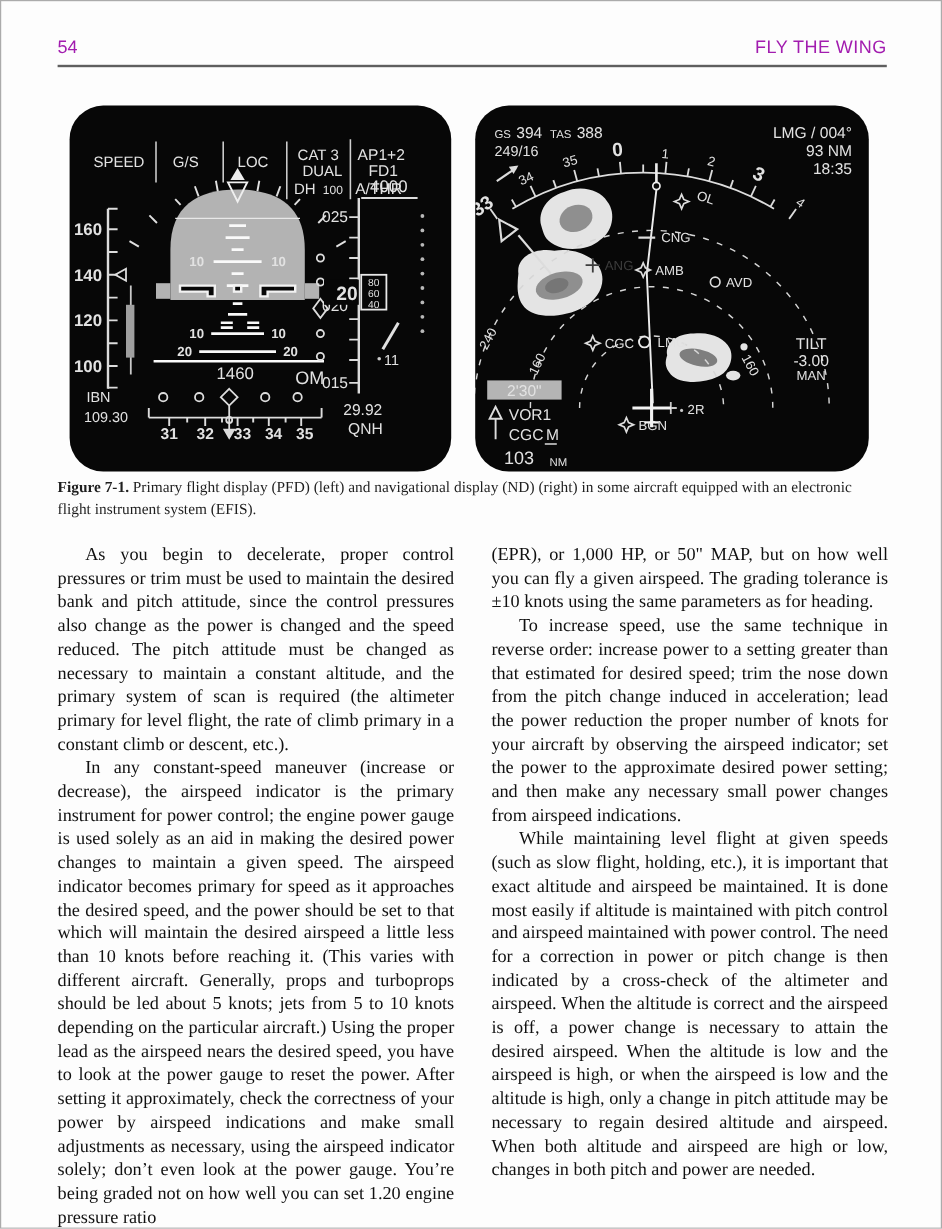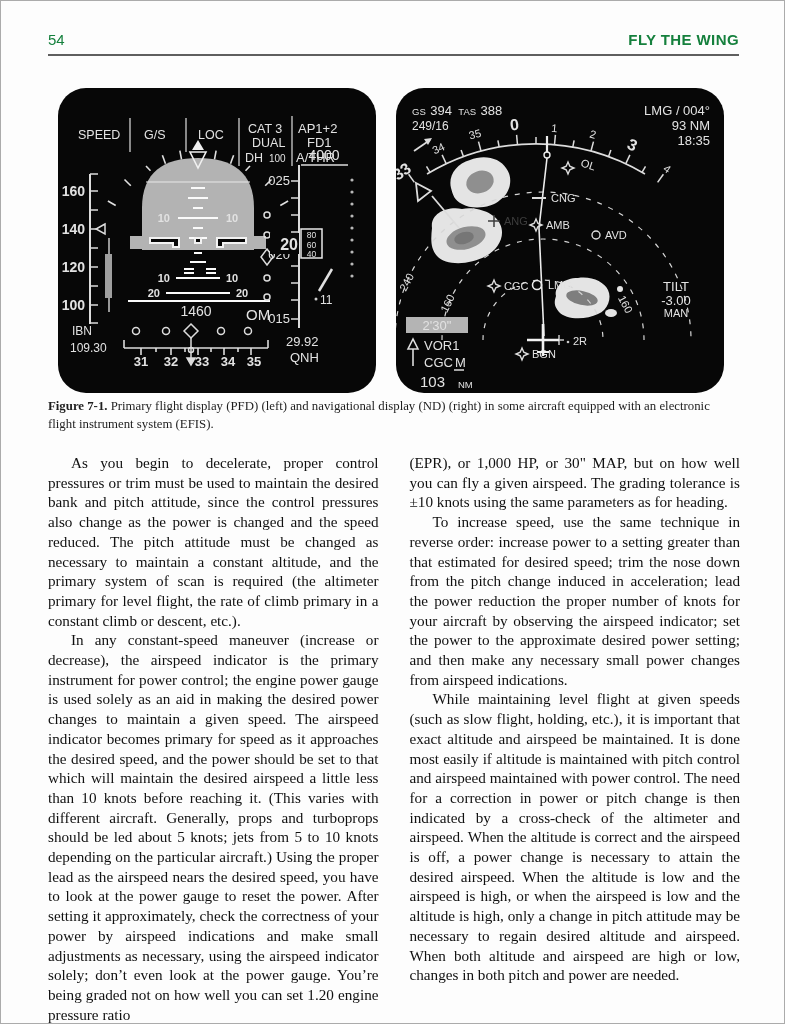--- a/index.html
+++ b/index.html
@@ -1,21 +1,21 @@
 <!DOCTYPE html>
 <html><head>
 <meta charset="utf-8">
 <style>
   html,body{margin:0;padding:0;background:#e9e9e9;}
   .page{width:785px;height:1024px;background:#fdfdfd;border:1px solid #ababab;box-sizing:border-box;
         position:relative;font-family:"Liberation Serif",serif;overflow:hidden;}
   .running-head{position:absolute;top:30px;left:47px;width:691px;display:flex;justify-content:space-between;
-        align-items:flex-start;font-family:"Liberation Sans",sans-serif;font-size:15px;color:#15803d;
+        align-items:flex-start;font-family:"Liberation Sans",sans-serif;font-size:15px;color:#a21caf;
         padding-bottom:6px;border-bottom:2px solid #5f5f5f;gap:24px;}
-  .book-title{font-weight:bold;letter-spacing:.4px;}
+  .book-title{font-weight:normal;letter-spacing:.4px;}
   .figure-row{position:absolute;top:87px;left:57px;display:flex;gap:20px;}
   .panel{background:#070707;border-radius:28px;overflow:hidden;}
   .panel svg{display:block;}
   .caption{position:absolute;top:397px;left:47px;width:692px;margin:0;
         font-family:Liberation Serif, serif;font-size:12.8px;line-height:1.38;color:#1e1e1e;}
   .body-cols{position:absolute;top:452px;left:47px;width:692px;display:flex;gap:31px;
         font-size:15.2px;line-height:19.7px;color:#101010;text-align:justify;}
   .col{flex:1;}
   .para{margin:0;}
   .para.indent{text-indent:23px;}
@@ -362,19 +362,19 @@
 
   <p class="caption"><b>Figure 7-1.</b>
     <span>Primary flight display (PFD) (left) and navigational display (ND) (right) in some aircraft equipped with an electronic flight instrument system (EFIS).</span></p>
 
   <div class="body-cols">
     <div class="col">
       <p class="para indent">As you begin to decelerate, proper control pressures or trim must be used to maintain the desired bank and pitch attitude, since the control pressures also change as the power is changed and the speed reduced. The pitch attitude must be changed as necessary to maintain a constant altitude, and the primary system of scan is required (the altimeter primary for level flight, the rate of climb primary in a constant climb or descent, etc.).</p>
       <p class="para indent">In any constant-speed maneuver (increase or decrease), the airspeed indicator is the primary instrument for power control; the engine power gauge is used solely as an aid in making the desired power changes to maintain a given speed. The airspeed indicator becomes primary for speed as it approaches the desired speed, and the power should be set to that which will maintain the desired airspeed a little less than 10 knots before reaching it. (This varies with different aircraft. Generally, props and turboprops should be led about 5 knots; jets from 5 to 10 knots depending on the particular aircraft.) Using the proper lead as the airspeed nears the desired speed, you have to look at the power gauge to reset the power. After setting it approximately, check the correctness of your power by airspeed indications and make small adjustments as necessary, using the airspeed indicator solely; don’t even look at the power gauge. You’re being graded not on how well you can set 1.20 engine pressure ratio</p>
     </div>
     <div class="col">
-      <p class="para">(EPR), or 1,000 HP, or 30" MAP, but on how well you can fly a given airspeed. The grading tolerance is ±10 knots using the same parameters as for heading.</p>
+      <p class="para">(EPR), or 1,000 HP, or 50" MAP, but on how well you can fly a given airspeed. The grading tolerance is ±10 knots using the same parameters as for heading.</p>
       <p class="para indent">To increase speed, use the same technique in reverse order: increase power to a setting greater than that estimated for desired speed; trim the nose down from the pitch change induced in acceleration; lead the power reduction the proper number of knots for your aircraft by observing the airspeed indicator; set the power to the approximate desired power setting; and then make any necessary small power changes from airspeed indications.</p>
       <p class="para indent">While maintaining level flight at given speeds (such as slow flight, holding, etc.), it is important that exact altitude and airspeed be maintained. It is done most easily if altitude is maintained with pitch control and airspeed maintained with power control. The need for a correction in power or pitch change is then indicated by a cross-check of the altimeter and airspeed. When the altitude is correct and the airspeed is off, a power change is necessary to attain the desired airspeed. When the altitude is low and the airspeed is high, or when the airspeed is low and the altitude is high, only a change in pitch attitude may be necessary to regain desired altitude and airspeed. When both altitude and airspeed are high or low, changes in both pitch and power are needed.</p>
     </div>
   </div>
 
 </div>
 
 </body></html>

